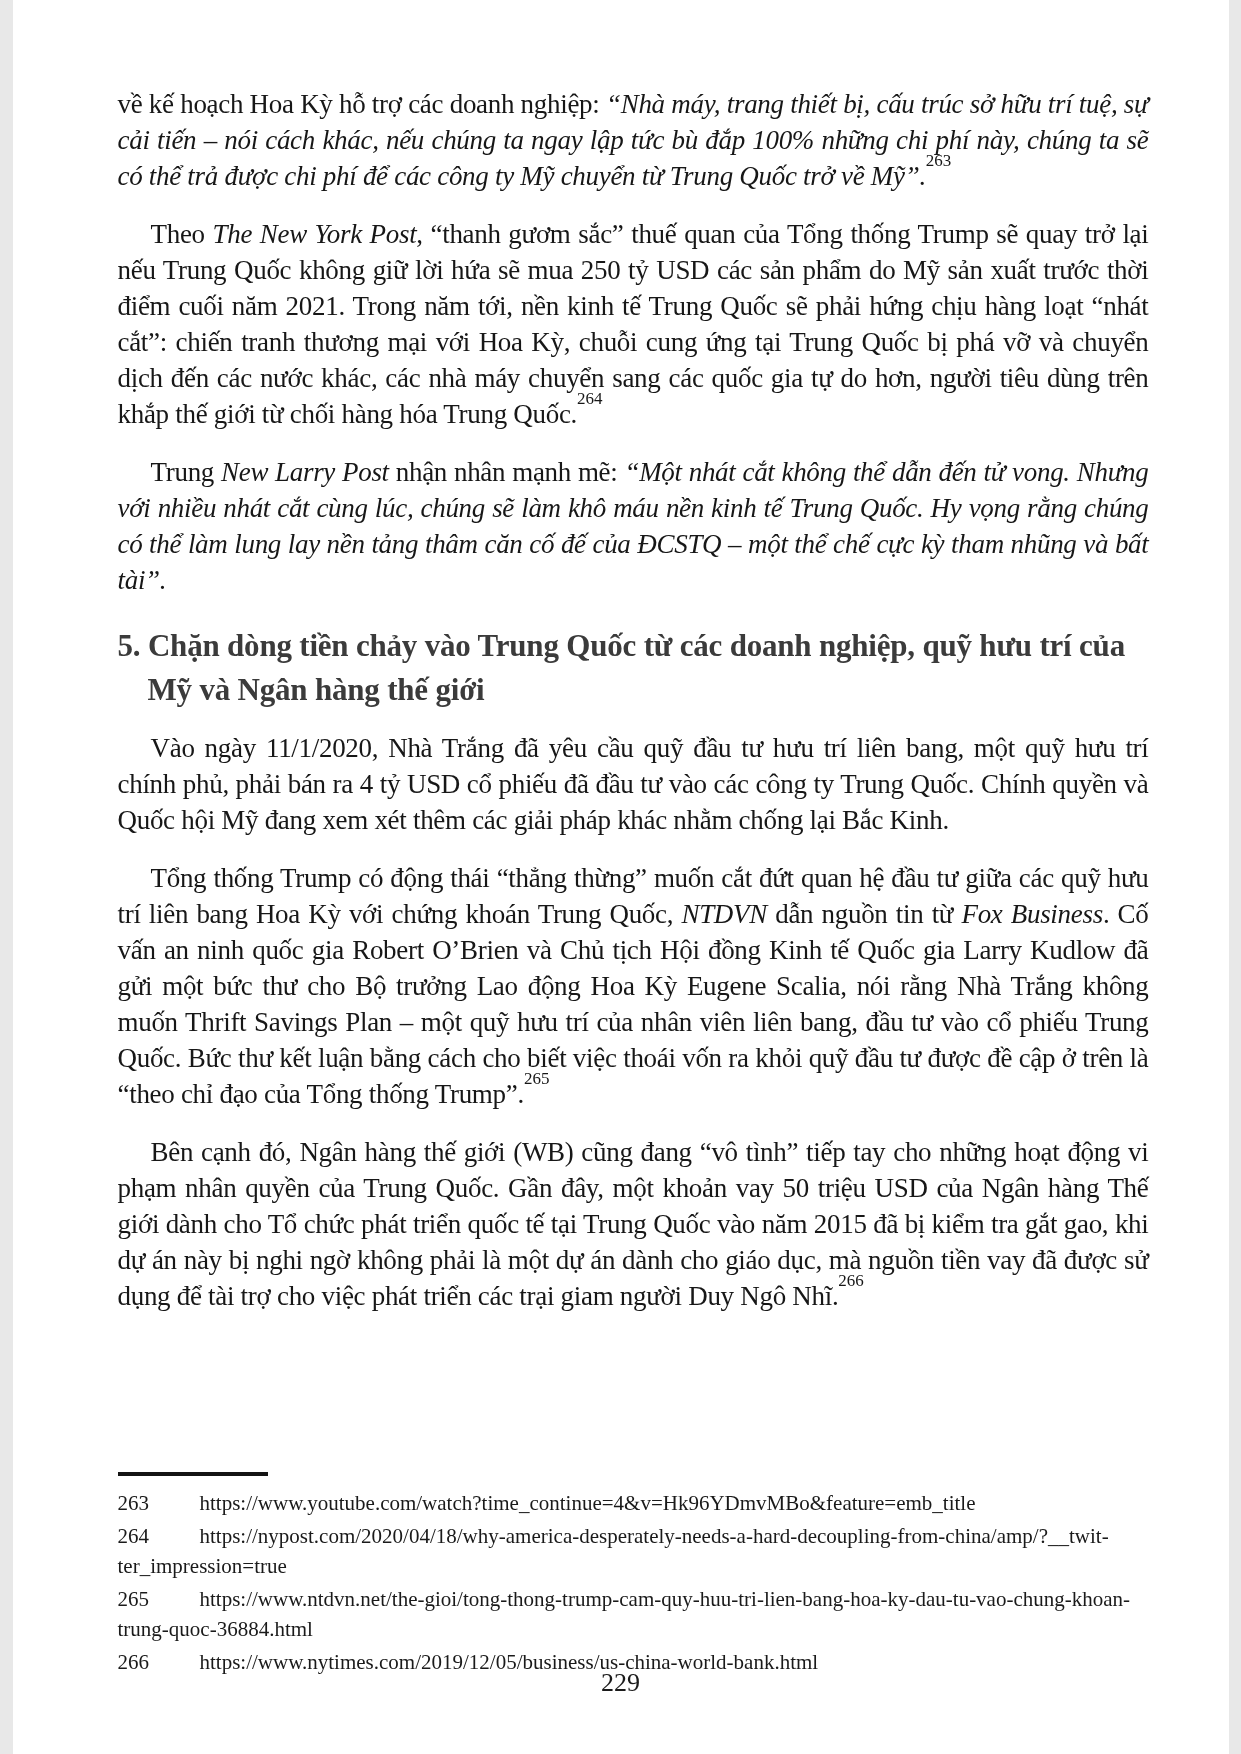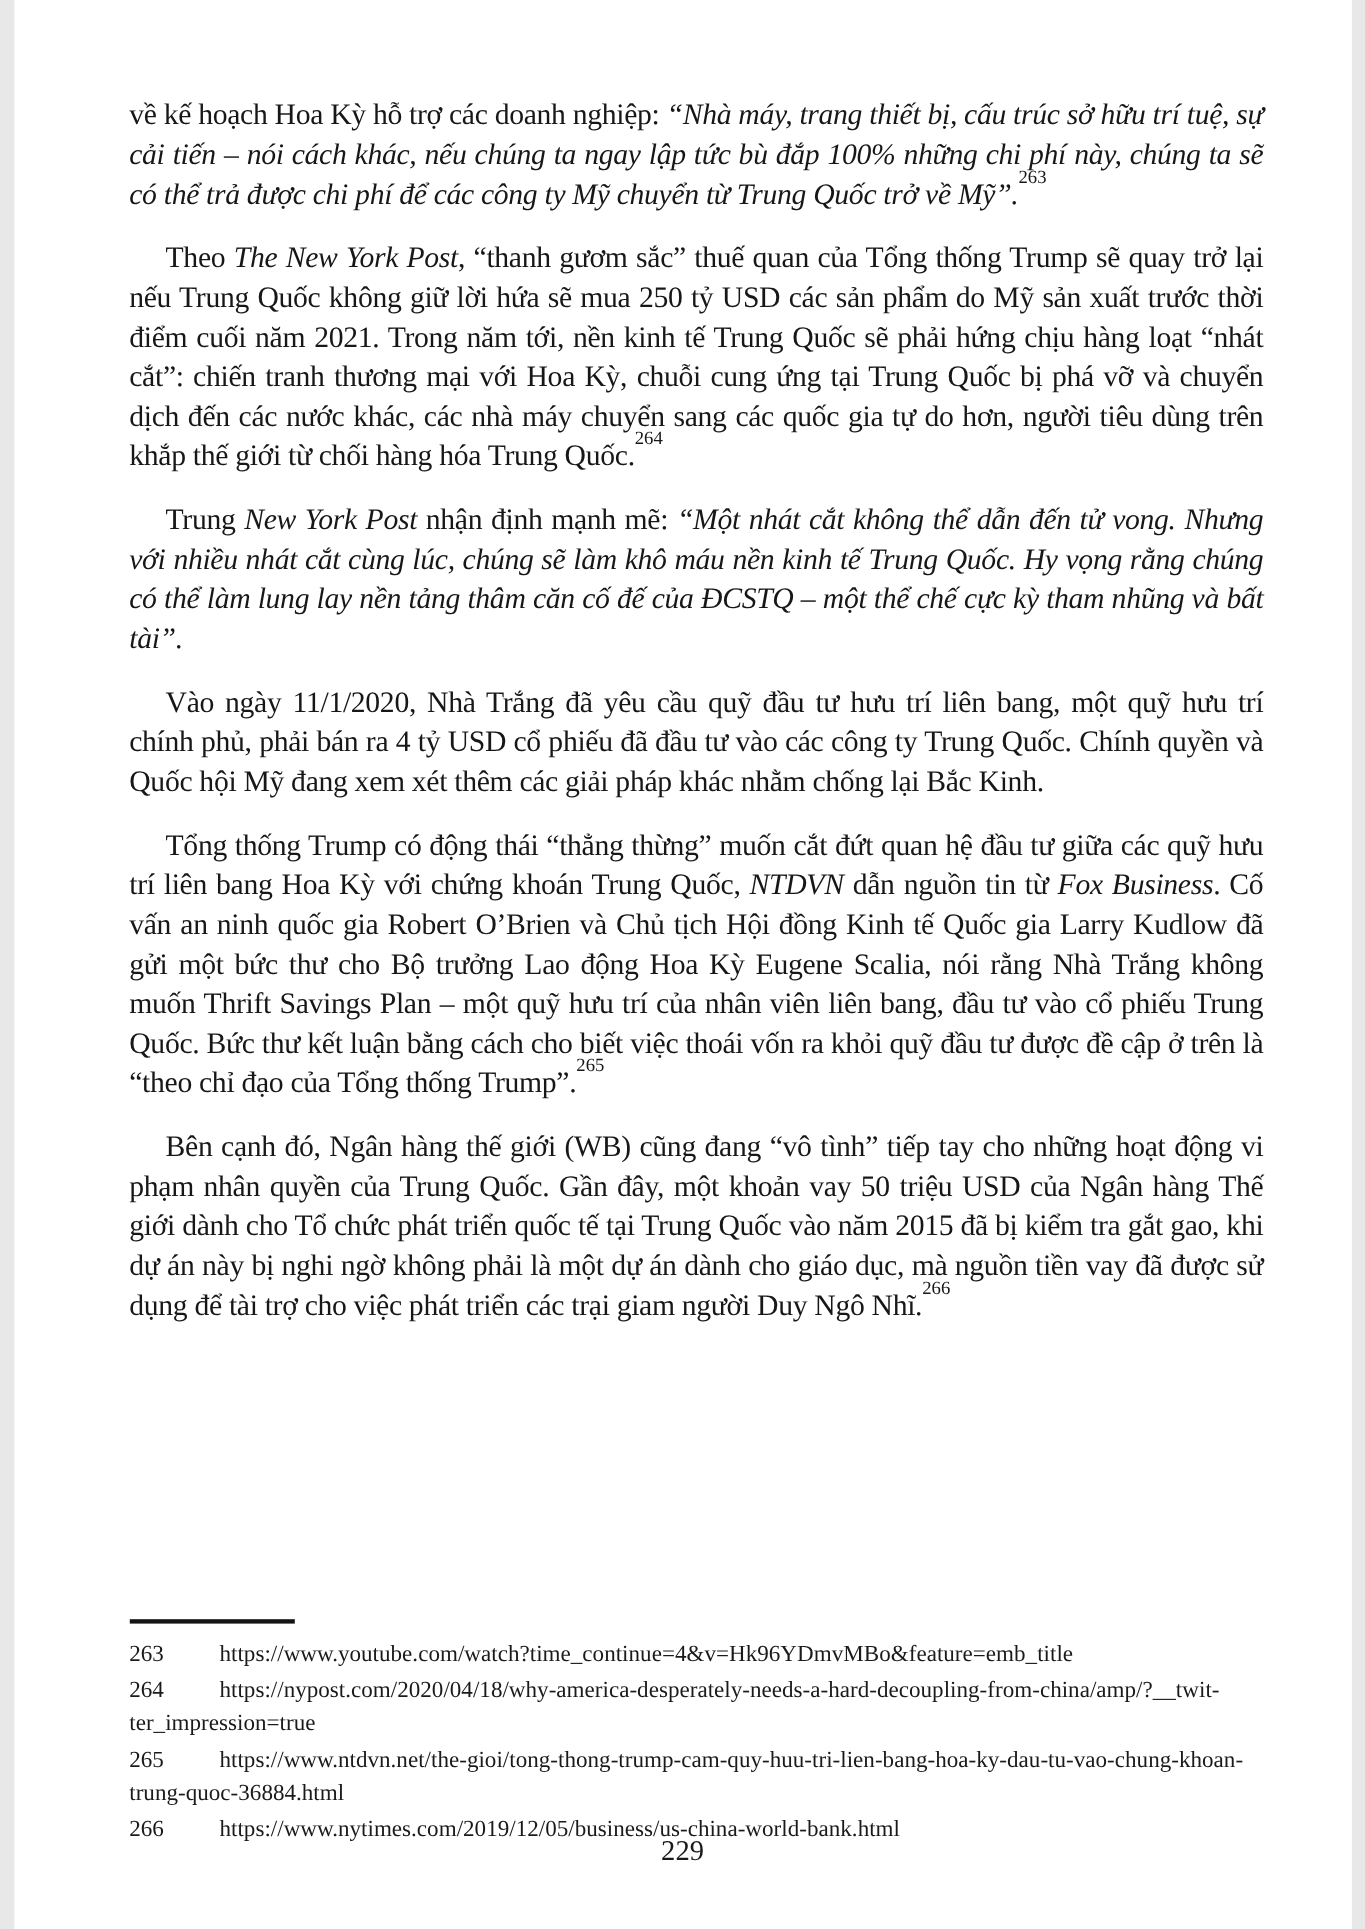--- a/index.html
+++ b/index.html
@@ -81,22 +81,23 @@
 </head>
 <body>
 
 <div class="page">
   <div class="content">
 
     <p class="body-text"><span>về kế hoạch Hoa Kỳ hỗ trợ các doanh nghiệp: </span><span class="it">“Nhà máy, trang thiết bị, cấu trúc sở hữu trí tuệ, sự cải tiến – nói cách khác, nếu chúng ta ngay lập tức bù đắp 100% những chi phí này, chúng ta sẽ có thể trả được chi phí để các công ty Mỹ chuyển từ Trung Quốc trở về Mỹ”.</span><sup class="fnref">263</sup></p>
 
     <p class="body-text ind"><span>Theo </span><span class="it">The New York Post</span><span>, “thanh gươm sắc” thuế quan của Tổng thống Trump sẽ quay trở lại nếu Trung Quốc không giữ lời hứa sẽ mua 250 tỷ USD các sản phẩm do Mỹ sản xuất trước thời điểm cuối năm 2021. Trong năm tới, nền kinh tế Trung Quốc sẽ phải hứng chịu hàng loạt “nhát cắt”: chiến tranh thương mại với Hoa Kỳ, chuỗi cung ứng tại Trung Quốc bị phá vỡ và chuyển dịch đến các nước khác, các nhà máy chuyển sang các quốc gia tự do hơn, người tiêu dùng trên khắp thế giới từ chối hàng hóa Trung Quốc.</span><sup class="fnref">264</sup></p>
 
-    <p class="body-text ind"><span>Trung </span><span class="it">New York Post</span><span> nhận định mạnh mẽ: </span><span class="it">“Một nhát cắt không thể dẫn đến tử vong. Nhưng với nhiều nhát cắt cùng lúc, chúng sẽ làm khô máu nền kinh tế Trung Quốc. Hy vọng rằng chúng có thể làm lung lay nền tảng thâm căn cố đế của ĐCSTQ – một thể chế cực kỳ tham nhũng và bất tài”.</span></p>
+    <p class="body-text ind"><span>Trung </span><span class="it">New Larry Post</span><span> nhận nhân mạnh mẽ: </span><span class="it">“Một nhát cắt không thể dẫn đến tử vong. Nhưng với nhiều nhát cắt cùng lúc, chúng sẽ làm khô máu nền kinh tế Trung Quốc. Hy vọng rằng chúng có thể làm lung lay nền tảng thâm căn cố đế của ĐCSTQ – một thể chế cực kỳ tham nhũng và bất tài”.</span></p>
 
+    <h2 class="section-heading"><span>5.</span> <span>Chặn dòng tiền chảy vào Trung Quốc từ các doanh nghiệp, quỹ hưu trí của Mỹ và Ngân hàng thế giới</span></h2>
 
     <p class="body-text ind"><span>Vào ngày 11/1/2020, Nhà Trắng đã yêu cầu quỹ đầu tư hưu trí liên bang, một quỹ hưu trí chính phủ, phải bán ra 4 tỷ USD cổ phiếu đã đầu tư vào các công ty Trung Quốc. Chính quyền và Quốc hội Mỹ đang xem xét thêm các giải pháp khác nhằm chống lại Bắc Kinh.</span></p>
 
     <p class="body-text ind"><span>Tổng thống Trump có động thái “thẳng thừng” muốn cắt đứt quan hệ đầu tư giữa các quỹ hưu trí liên bang Hoa Kỳ với chứng khoán Trung Quốc, </span><span class="it">NTDVN</span><span> dẫn nguồn tin từ </span><span class="it">Fox Business</span><span>. Cố vấn an ninh quốc gia Robert O’Brien và Chủ tịch Hội đồng Kinh tế Quốc gia Larry Kudlow đã gửi một bức thư cho Bộ trưởng Lao động Hoa Kỳ Eugene Scalia, nói rằng Nhà Trắng không muốn Thrift Savings Plan – một quỹ hưu trí của nhân viên liên bang, đầu tư vào cổ phiếu Trung Quốc. Bức thư kết luận bằng cách cho biết việc thoái vốn ra khỏi quỹ đầu tư được đề cập ở trên là “theo chỉ đạo của Tổng thống Trump”.</span><sup class="fnref">265</sup></p>
 
     <p class="body-text ind"><span>Bên cạnh đó, Ngân hàng thế giới (WB) cũng đang “vô tình” tiếp tay cho những hoạt động vi phạm nhân quyền của Trung Quốc. Gần đây, một khoản vay 50 triệu USD của Ngân hàng Thế giới dành cho Tổ chức phát triển quốc tế tại Trung Quốc vào năm 2015 đã bị kiểm tra gắt gao, khi dự án này bị nghi ngờ không phải là một dự án dành cho giáo dục, mà nguồn tiền vay đã được sử dụng để tài trợ cho việc phát triển các trại giam người Duy Ngô Nhĩ.</span><sup class="fnref">266</sup></p>
 
   </div>
 
   <div class="footnotes">

